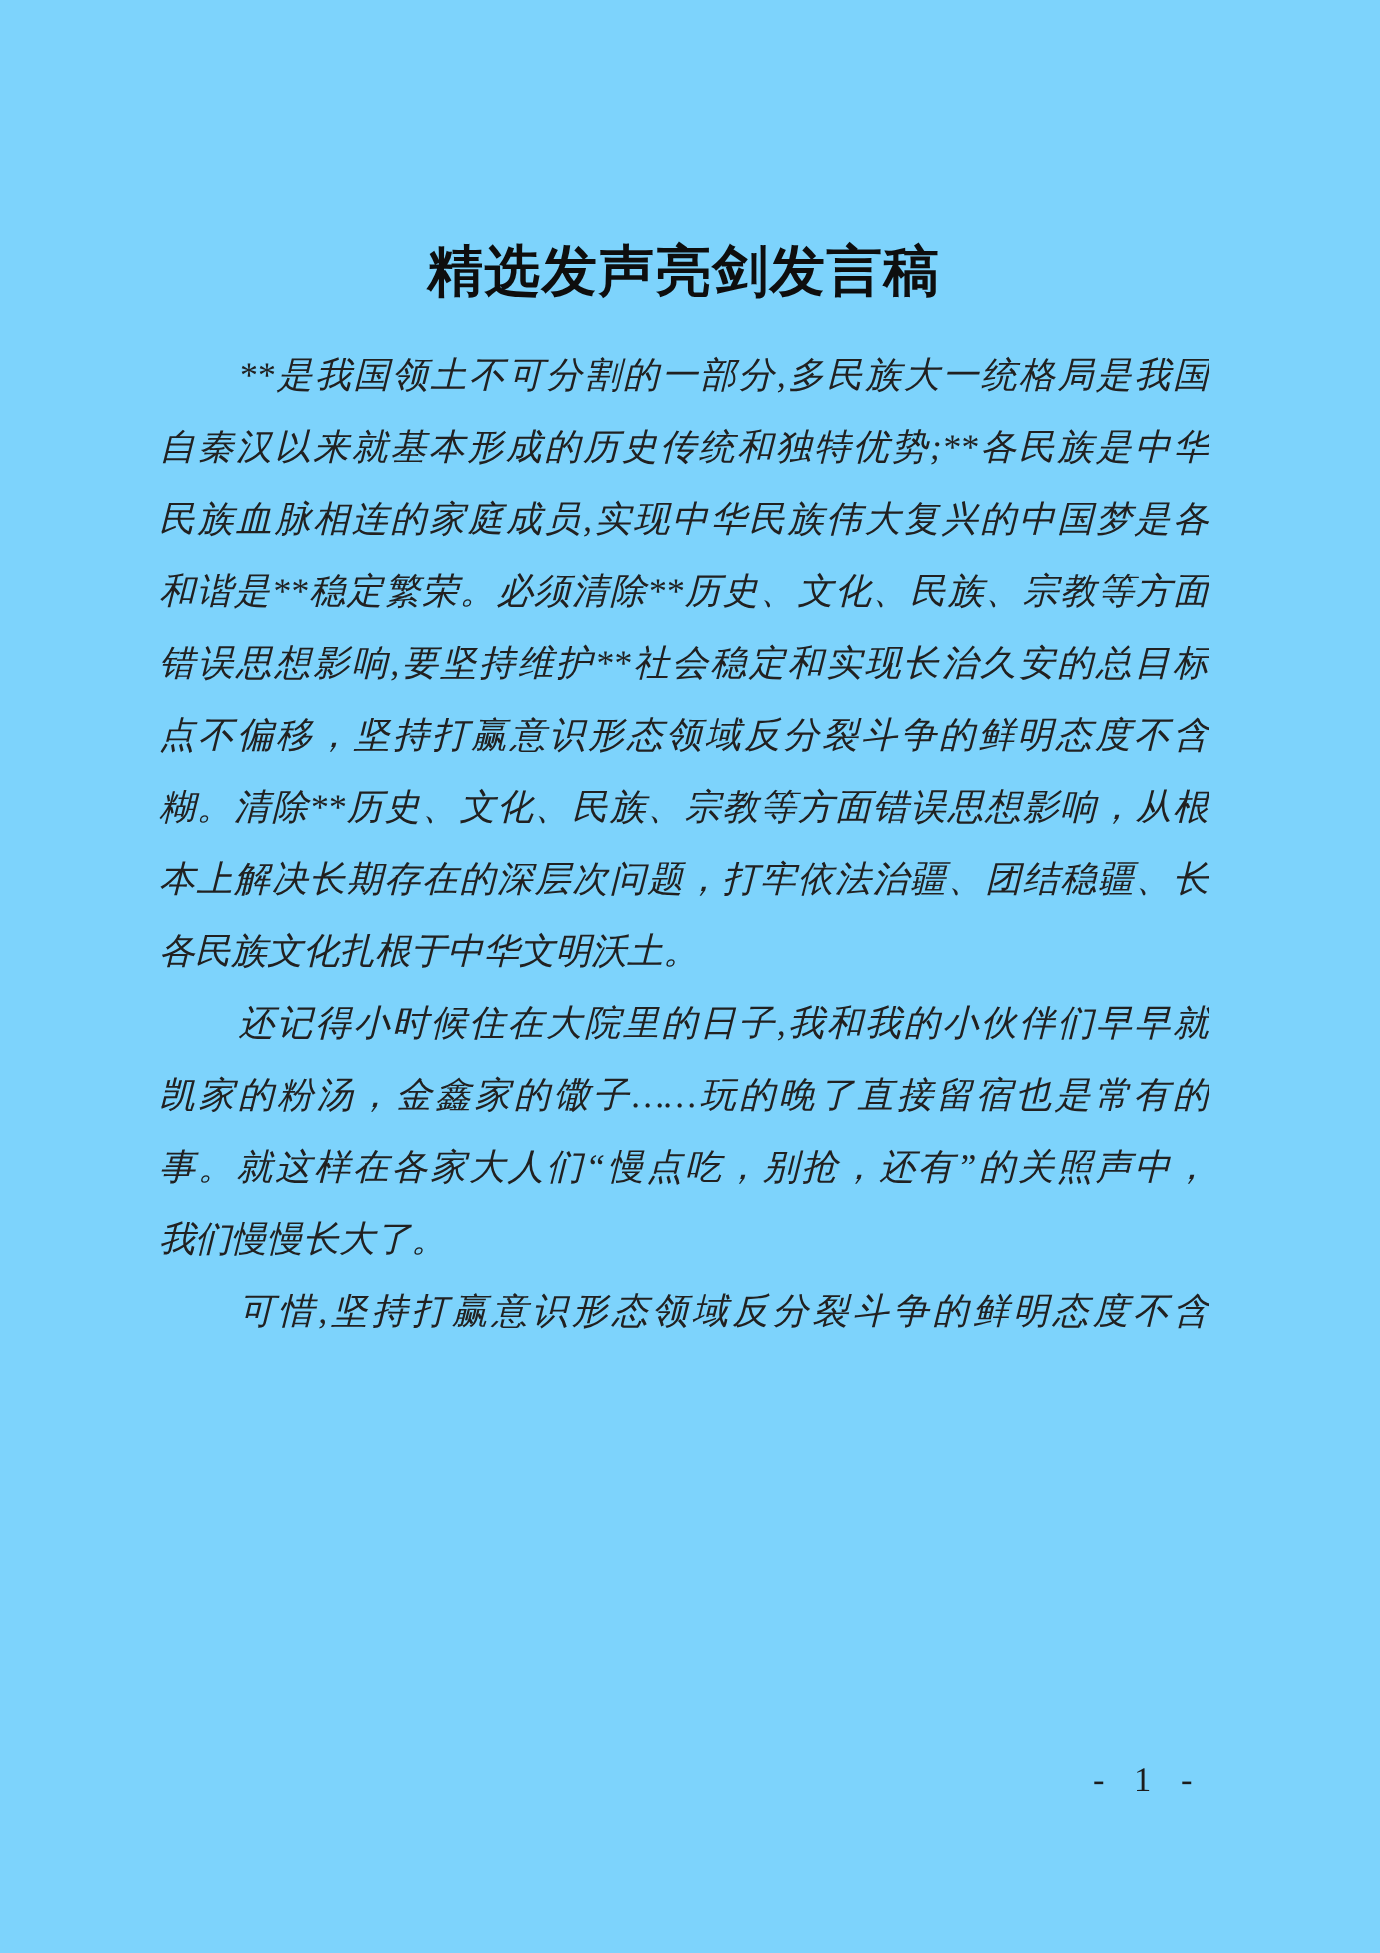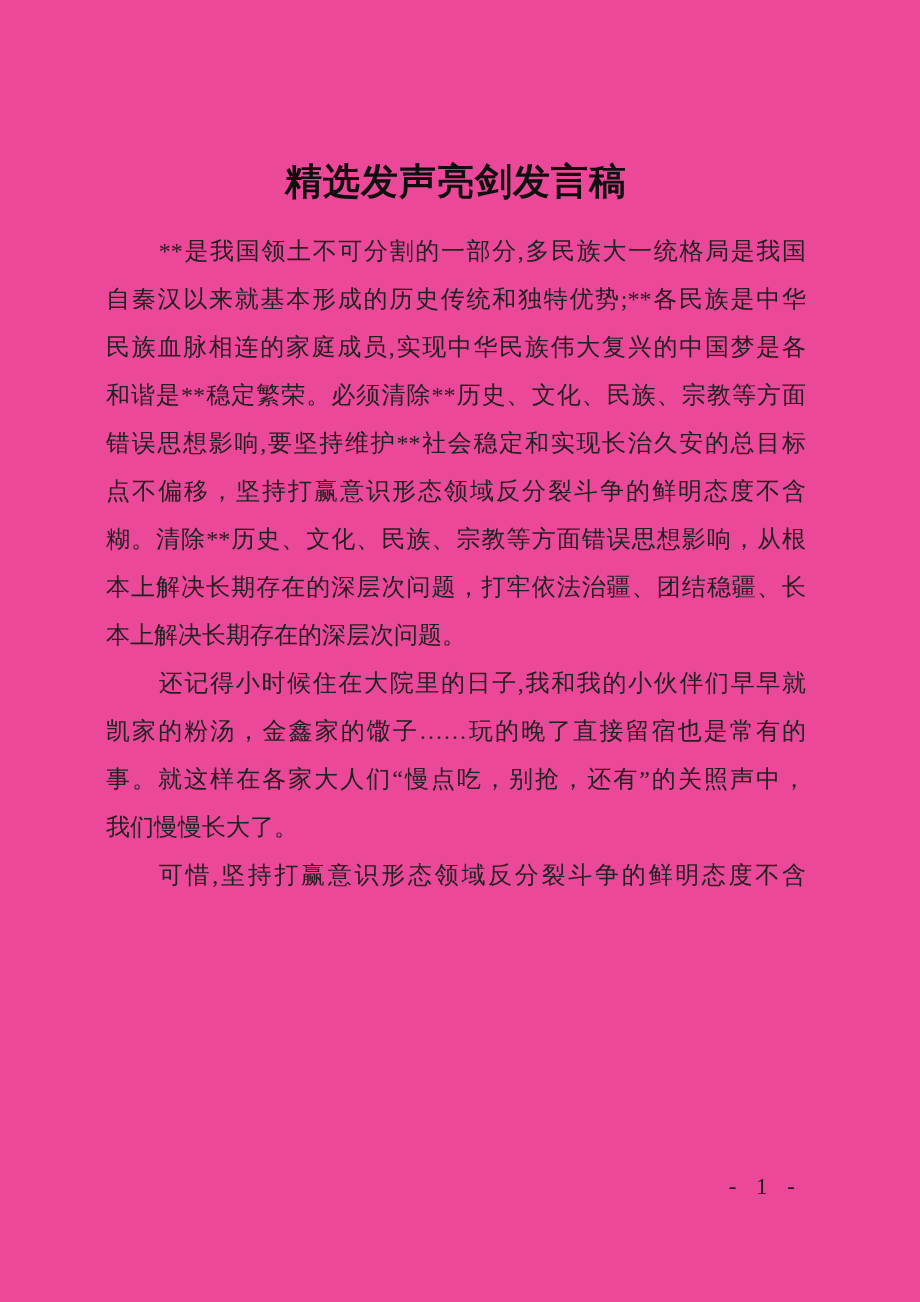--- a/index.html
+++ b/index.html
@@ -4,21 +4,21 @@
 <style>
   html, body {
     margin: 0;
     padding: 0;
     background: #ffffff;
   }
   .page {
     position: relative;
     width: 920px;
     height: 1302px;
-    background: #ec4899;
+    background: #7dd3fc;
     overflow: hidden;
     font-family: "Liberation Serif", "DejaVu Serif", serif;
     color: #1d1d1d;
   }
   .doc-title {
     position: absolute;
     left: 106px;
     top: 156px;
     width: 700px;
     margin: 0;
@@ -27,20 +27,21 @@
     line-height: 52px;
     font-weight: 700;
     color: #0e0e0e;
     letter-spacing: 1px;
   }
   .doc-body {
     position: absolute;
     left: 106px;
     top: 227px;
     width: 700px;
+    font-style: italic;
   }
   .line {
     height: 48px;
     line-height: 48px;
     font-size: 24px;
     color: #212121;
     text-align: justify;
     text-align-last: justify;
     overflow: hidden;
   }
@@ -68,21 +69,21 @@
 
   <div class="doc-body" id="doc-body">
       <div class="line first">**是我国领土不可分割的一部分,多民族大一统格局是我国</div>
       <div class="line">自秦汉以来就基本形成的历史传统和独特优势;**各民族是中华</div>
       <div class="line">民族血脉相连的家庭成员,实现中华民族伟大复兴的中国梦是各</div>
       <div class="line">和谐是**稳定繁荣。必须清除**历史、文化、民族、宗教等方面</div>
       <div class="line">错误思想影响,要坚持维护**社会稳定和实现长治久安的总目标</div>
       <div class="line">点不偏移，坚持打赢意识形态领域反分裂斗争的鲜明态度不含</div>
       <div class="line">糊。清除**历史、文化、民族、宗教等方面错误思想影响，从根</div>
       <div class="line">本上解决长期存在的深层次问题，打牢依法治疆、团结稳疆、长</div>
-      <div class="line lastline">本上解决长期存在的深层次问题。</div>
+      <div class="line lastline">各民族文化扎根于中华文明沃土。</div>
       <div class="line first">还记得小时候住在大院里的日子,我和我的小伙伴们早早就</div>
       <div class="line">凯家的粉汤，金鑫家的馓子……玩的晚了直接留宿也是常有的</div>
       <div class="line">事。就这样在各家大人们“慢点吃，别抢，还有”的关照声中，</div>
       <div class="line lastline">我们慢慢长大了。</div>
       <div class="line first">可惜,坚持打赢意识形态领域反分裂斗争的鲜明态度不含</div>
     </div>
 
   <div class="page-number">- 1 -</div>
 </div>
 

